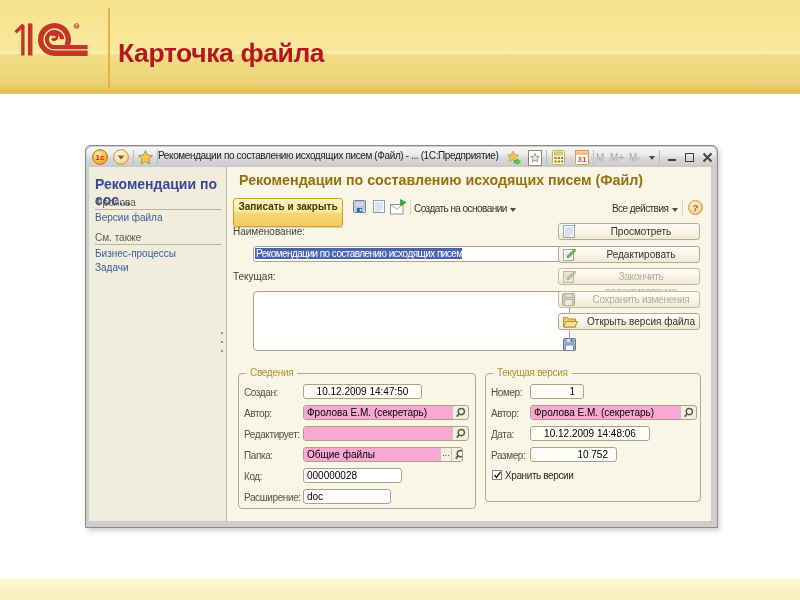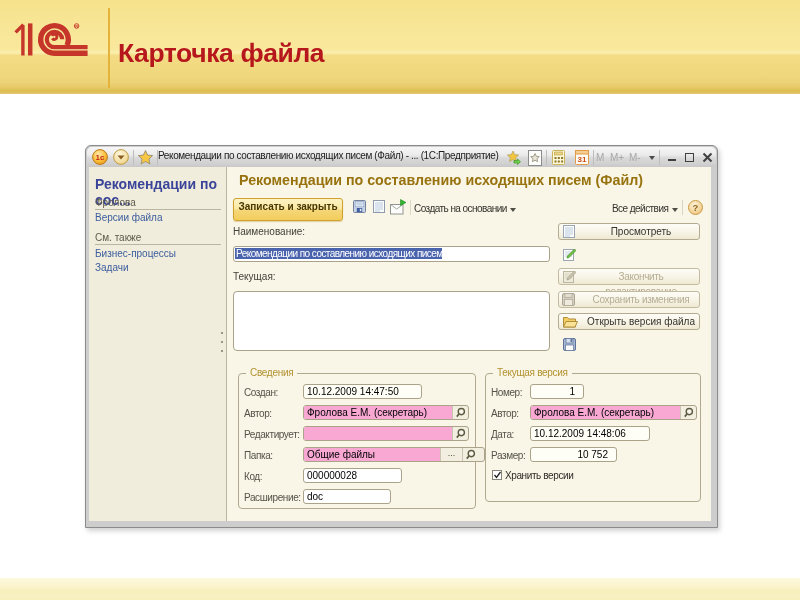--- a/index.html
+++ b/index.html
@@ -34,45 +34,45 @@
   .sb-head { left:6px; font-size:10px; color:#5c5a4c; }
   .sb-rule { left:6px; width:126px; height:1px; background:#bab5a0; }
   .sb-link { left:6px; font-size:10px; color:#3b5c9e; }
   .dots { left:132px; width:2px; height:2px; background:#9a9684; }
 
   #main { left:139px; top:0; width:483px; height:354px; background:#f9f6e7; }
 
   #fcaption { left:10.5px; top:3.5px; font-size:15.5px; font-weight:bold; color:#97720e; white-space:nowrap; transform:scaleX(0.92); transform-origin:0 0; }
 
   
-  #btn-save { left:5px; top:31px; width:110px; height:23px; border:1px solid #d0a130; border-radius:3px;
+  #btn-save { left:5px; top:31px; width:110px; height:29px; border:1px solid #d0a130; border-radius:3px;
     background:linear-gradient(180deg,#fdf3c4 0%,#fae9a4 45%,#f5d675 55%,#f2cd5e 100%);
     font-size:10px; font-weight:bold; color:#473600; text-align:center; line-height:15px;
     box-shadow:0 1px 1px rgba(180,140,30,0.35); }
   .tbtext { font-size:10px; color:#33322c; letter-spacing:-0.55px; white-space:nowrap; }
   .arr { display:inline-block; width:0; height:0; border-left:3.5px solid transparent; border-right:3.5px solid transparent; border-top:4px solid #4d4c45; }
 
   
   .lbl { font-size:10px; color:#44433c; }
-  .field { background:#ffffff; border:1px solid #aba389; border-radius:3px; font-size:10px; color:#000; }
+  .field { background:#ffffff; border:1px solid #aba389; border-radius:3px; font-size:10px; color:#000;margin-left:20px; }
 
   
   .rbtn { left:330px; width:142px; height:17px; border:1px solid #b3ac93; border-radius:3px; padding-left:24px;
     background:linear-gradient(180deg,#fdfcf6 0%,#f8f5e8 50%,#efe9d2 100%);
     font-size:10px; color:#33322c; text-align:center; line-height:15px; }
   .rbtn.dis { color:#b5ad92; letter-spacing:-0.3px; border-color:#c2bba2; }
 
   
   .grp { border:1px solid #b0a98f; border-radius:4px; }
   .grp-lbl { font-size:10px; color:#b2922f; background:#f9f6e7; padding:0 4px; letter-spacing:-0.3px; }
 
   .glbl { font-size:10px; color:#55534a; letter-spacing:-0.4px; }
   .gfield { background:#fff; border:1px solid #aba389; border-radius:3px; font-size:10px; color:#000;
     padding:1px 3px 0 3px; white-space:nowrap; overflow:hidden; }
-  .gfield.ro { background:#fffef6; }
+  .gfield.ro { background:#fffef6;text-align:center; }
   .gfield.num { text-align:right; padding-right:8px; }
   .fwrap { border:1px solid #aba389; border-radius:3px; background:#f2eee0; display:flex; overflow:hidden; }
   .fwhite { background:#f9a8d4; border-right:1px solid #cac4b0; font-size:10px; color:#000; padding:1px 3px 0 3px; white-space:nowrap; overflow:hidden; flex:none; }
   .fbtn { flex:1; position:relative; }
   .fbtn svg { position:absolute; left:0; top:0; }
 </style>
 </head>
 <body>
 
 <div id="header" class="abs">
@@ -227,20 +227,21 @@
       </svg>
 
       <div class="lbl abs" style="left:5px;top:58.5px">Наименование:</div>
       <div class="field abs" style="left:5px;top:78.5px;width:317px;height:16px">
           <div class="abs" style="left:1px;top:1px;width:207px;height:11px;background:#4a63ad;color:#fff;font-size:10px;letter-spacing:-0.55px;line-height:11px;padding-left:1px;white-space:nowrap">Рекомендации по составлению исходящих писем</div>
         </div>
       <div class="lbl abs" style="left:5px;top:104px">Текущая:</div>
       <div class="field abs" style="left:5px;top:124px;width:317px;height:60px;border-radius:4px"></div>
 
       <div class="rbtn abs" style="top:56px">Просмотреть</div>
+      <div class="rbtn abs" style="top:78.5px">Редактировать</div>
       <div class="rbtn dis abs" style="top:101px">Закончить редактирование</div>
       <div class="rbtn dis abs" style="top:123.5px">Сохранить изменения</div>
       <div class="rbtn abs" style="top:146px">Открыть версия файла</div>
 
       <svg class="abs" style="left:335px;top:58px" width="12" height="13" viewBox="0 0 12 13">
         <rect x="0.5" y="0.5" width="11" height="12" fill="#fdfdfb" stroke="#9aa5b5"></rect>
         <g stroke="#b9c9de" stroke-width="1">
             <path d="M2 3 h8 M2 5 h8 M2 7 h8 M2 9 h8 M2 11 h5"></path>
           </g>
       </svg>
@@ -292,21 +293,21 @@
       <div class="fwrap abs" style="left:75px;top:259px;width:166px;height:15px">
           <div class="fwhite" style="width:149px"></div>
           <div class="fbtn">
             <svg width="15" height="14" viewBox="0 0 15 14">
               <circle cx="8.3" cy="5.6" r="3.1" fill="#f8f6ec" stroke="#5c5b40" stroke-width="1.4"></circle>
               <path d="M6 8 L3.8 10.6" stroke="#5c5b40" stroke-width="1.7"></path>
             </svg>
           </div>
         </div>
       <div class="glbl abs" style="left:16px;top:283px">Папка:</div>
-      <div class="fwrap abs" style="left:75px;top:280px;width:182px;height:15px">
+      <div class="fwrap abs" style="left:75px;top:280px;width:160px;height:15px">
           <div class="fwhite" style="width:137px">Общие файлы</div>
           <div class="fbtn" style="width:14px;border-right:1px solid #cac4b0;color:#44433a;font-size:9px;text-align:center;line-height:10px">...</div>
           <div class="fbtn">
             <svg width="15" height="14" viewBox="0 0 15 14">
               <circle cx="8.3" cy="5.6" r="3.1" fill="#f8f6ec" stroke="#5c5b40" stroke-width="1.4"></circle>
               <path d="M6 8 L3.8 10.6" stroke="#5c5b40" stroke-width="1.7"></path>
             </svg>
           </div>
         </div>
       <div class="glbl abs" style="left:16px;top:304px">Код:</div>

